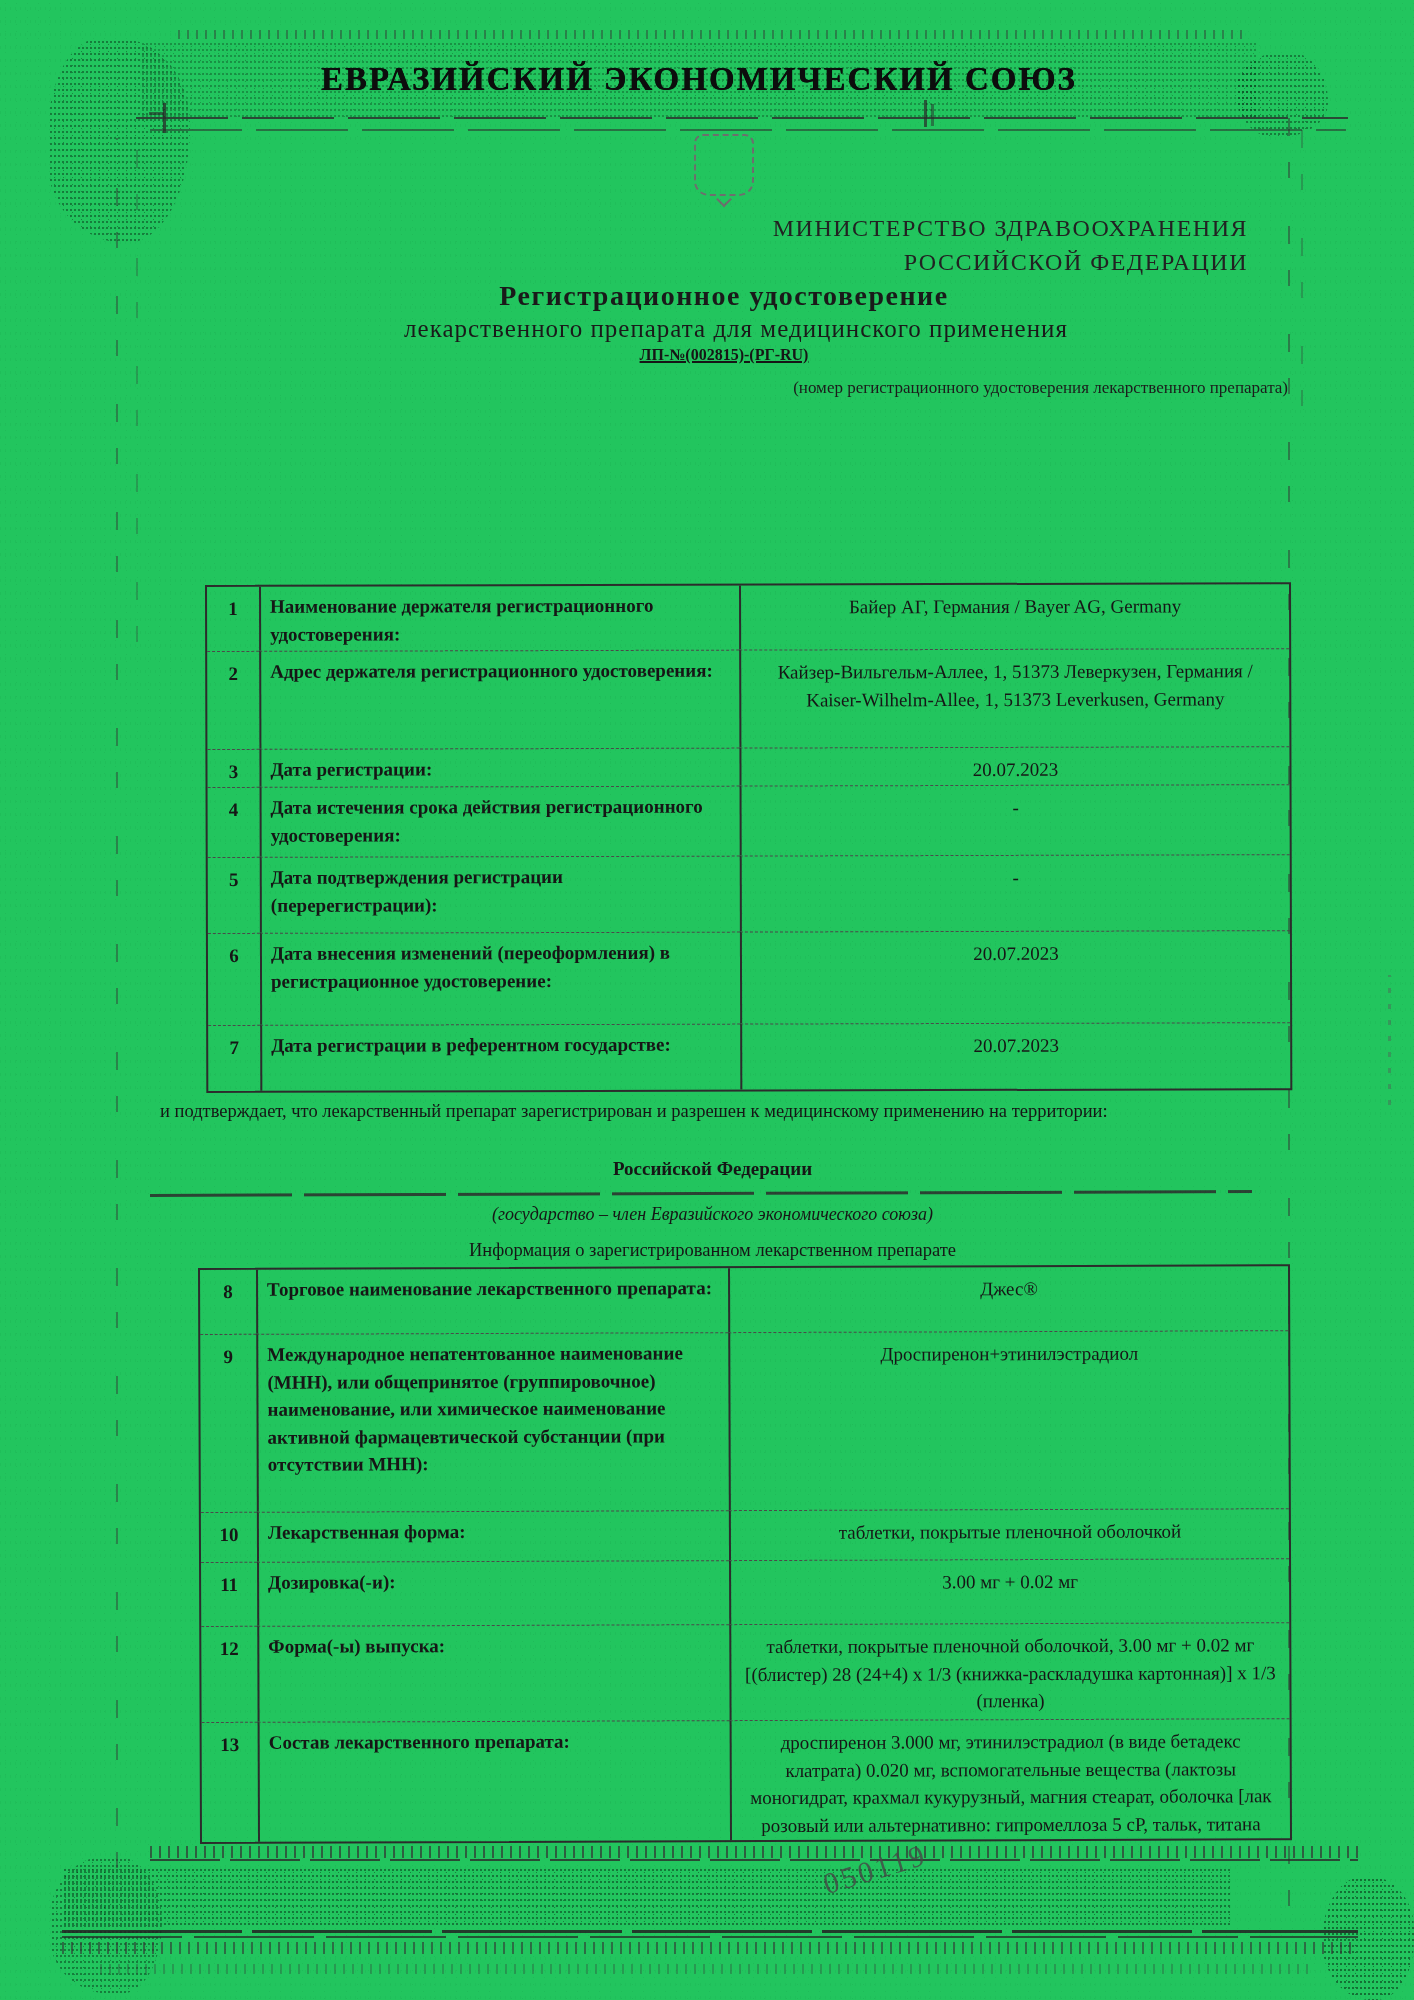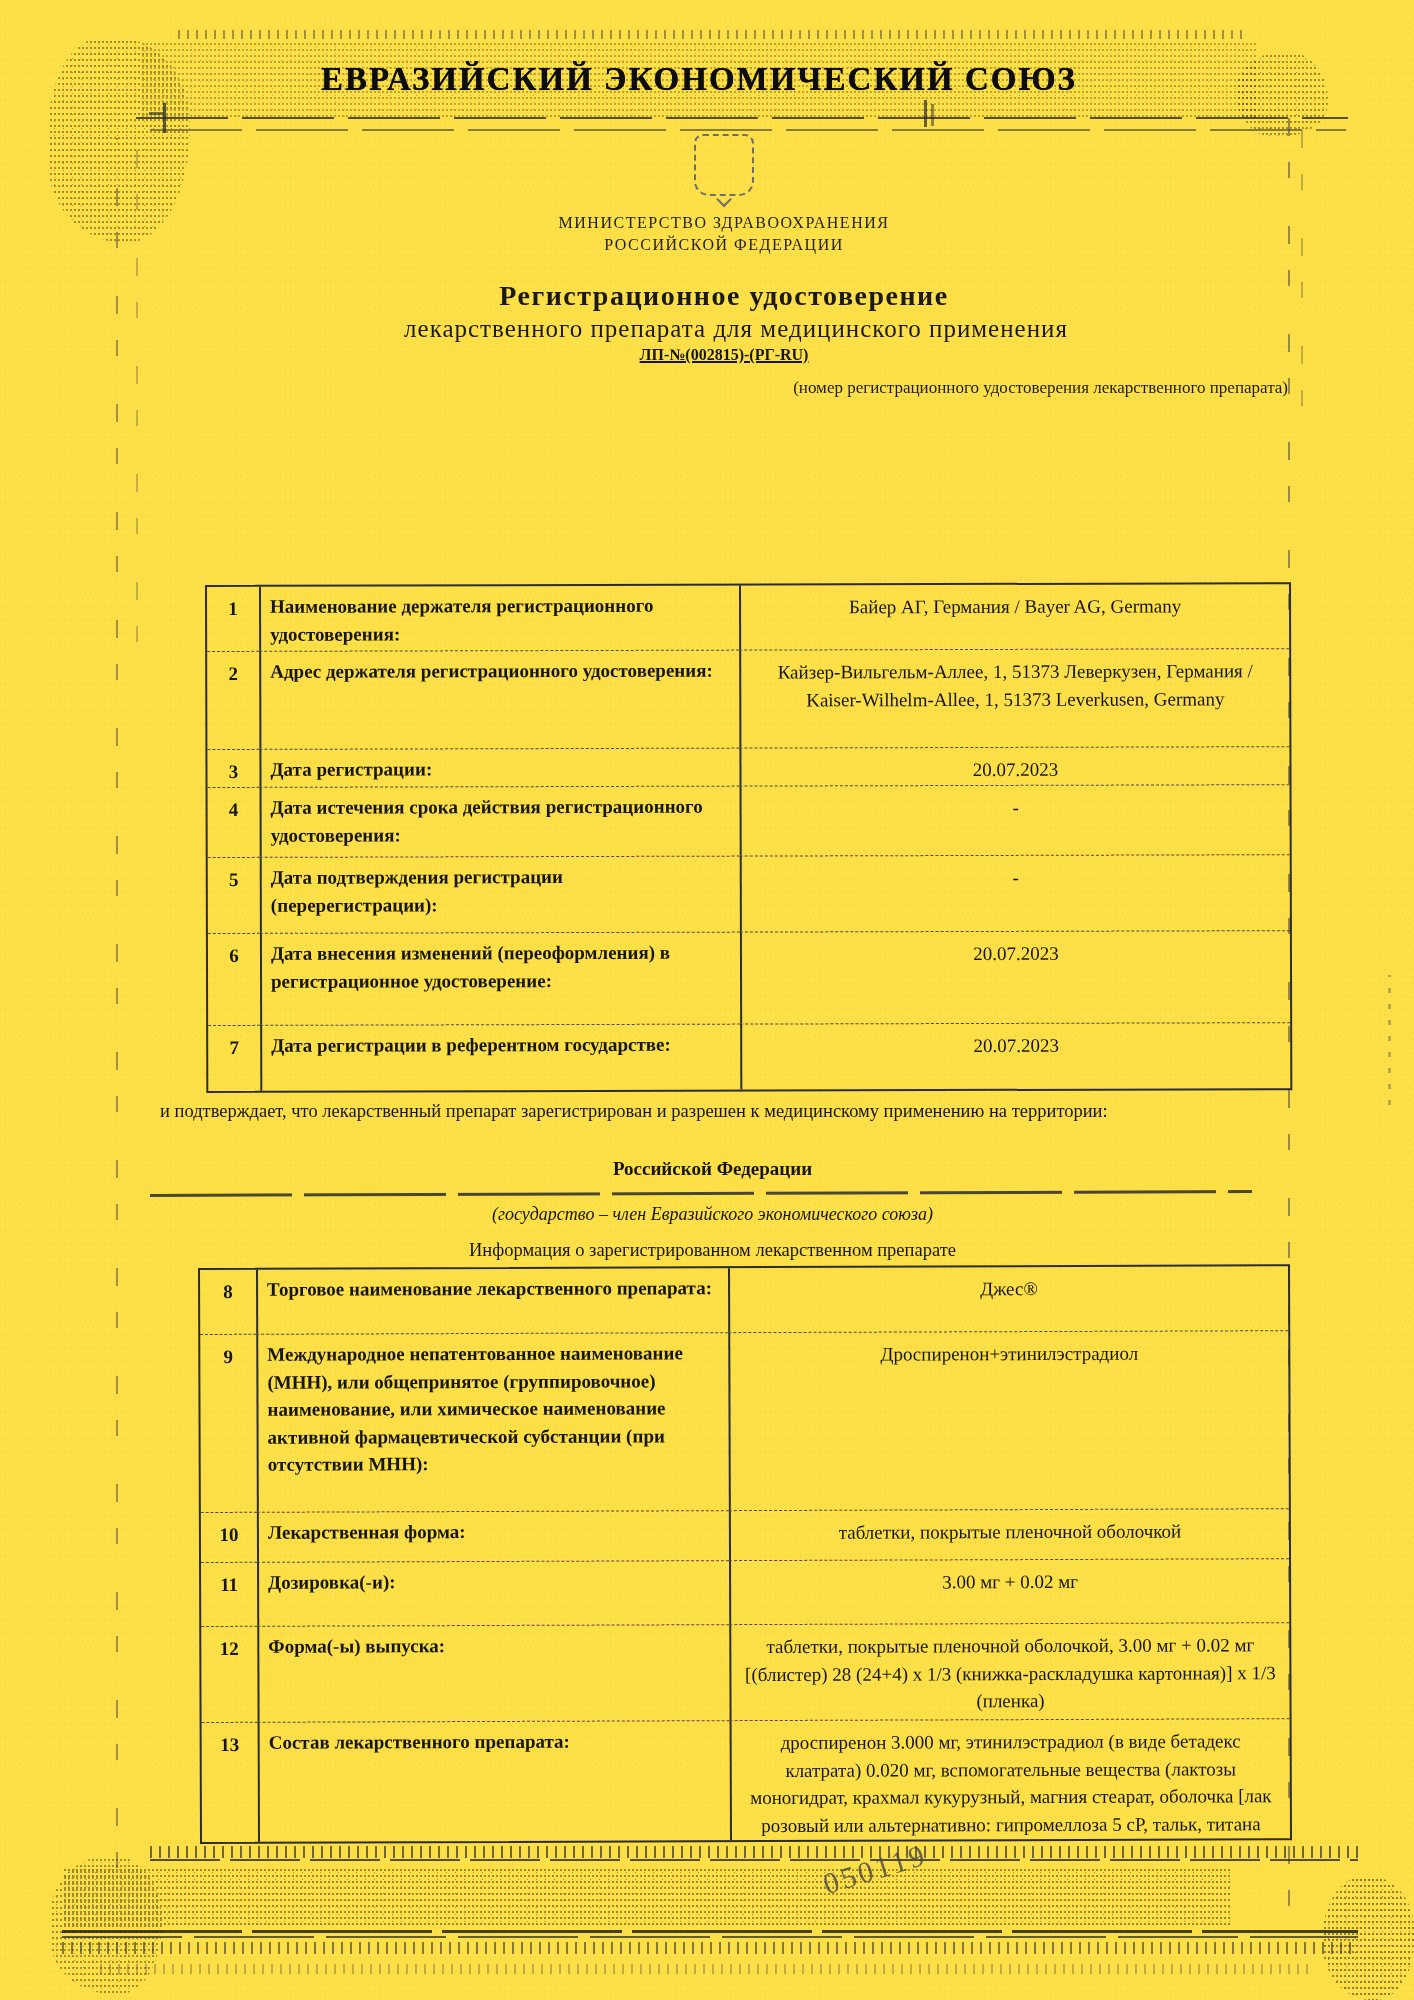--- a/index.html
+++ b/index.html
@@ -1,18 +1,18 @@
 <!DOCTYPE html>
 <html><head>
 <meta charset="utf-8">
 <style>
   html,body{margin:0;padding:0;background:#e9e9e9;}
   .page{
     position:relative;width:1414px;height:2000px;margin:0 auto;
-    background:#fde047;overflow:hidden;
+    background:#22c55e;overflow:hidden;
     font-family:"Liberation Serif","DejaVu Serif",serif;color:#161616;
   }
   
   .noise{position:absolute;inset:0;pointer-events:none;opacity:.05;
     background-image:
       radial-gradient(rgba(0,0,0,.9) .5px, transparent .7px),
       radial-gradient(rgba(0,0,0,.7) .5px, transparent .7px);
     background-size:11px 7px,5px 13px;background-position:0 0,3px 2px;z-index:6;}
   .dots{
     background-image:
@@ -55,22 +55,22 @@
       radial-gradient(rgba(0,0,0,.85) .7px, transparent .9px);
     background-size:6px 4px,9px 7px,4px 6px;background-position:0 0,2px 3px,1px 1px;}
   .banner-title{position:relative;z-index:1;text-align:center;line-height:70px;
     font-weight:bold;font-size:33px;letter-spacing:2px;color:#0d0d0d;
     text-shadow:0 0 .7px #000;}
   .emblem{position:absolute;left:694px;top:134px;width:56px;height:58px;
     border:2px dashed #6e6e6e;border-radius:9px 9px 15px 15px;}
   .emblem::after{content:"";position:absolute;left:50%;bottom:-11px;width:9px;height:9px;
     border-right:2px dashed #6e6e6e;border-bottom:2px dashed #6e6e6e;
     transform:translateX(-50%) rotate(45deg);}
-  .ministry{position:absolute;left:200px;top:212px;width:1048px;text-align:center;
-    font-size:16px;line-height:1.4;letter-spacing:1.5px;color:#222;}
+  .ministry{position:absolute;left:200px;top:212px;width:1048px;text-align:right;
+    font-size:24px;line-height:1.4;letter-spacing:1.5px;color:#222;}
   .doc-title1{position:absolute;left:160px;top:280px;width:1128px;text-align:center;
     font-weight:bold;font-size:28px;letter-spacing:1.5px;color:#1a1a1a;}
   .doc-title2{position:absolute;left:172px;top:315px;width:1128px;text-align:center;
     font-weight:normal;font-size:25px;letter-spacing:1px;color:#1a1a1a;}
   .doc-number{position:absolute;left:160px;top:346px;width:1128px;text-align:center;
     font-weight:bold;font-size:16px;text-decoration:underline;text-decoration-thickness:2px;}
   .doc-number-caption{position:absolute;left:160px;top:378px;width:1128px;text-align:right;
     font-size:17px;color:#1c1c1c;}
   .intro{position:absolute;left:170px;top:404px;width:1105px;text-align:center;
     font-size:18.5px;line-height:1.4;}

